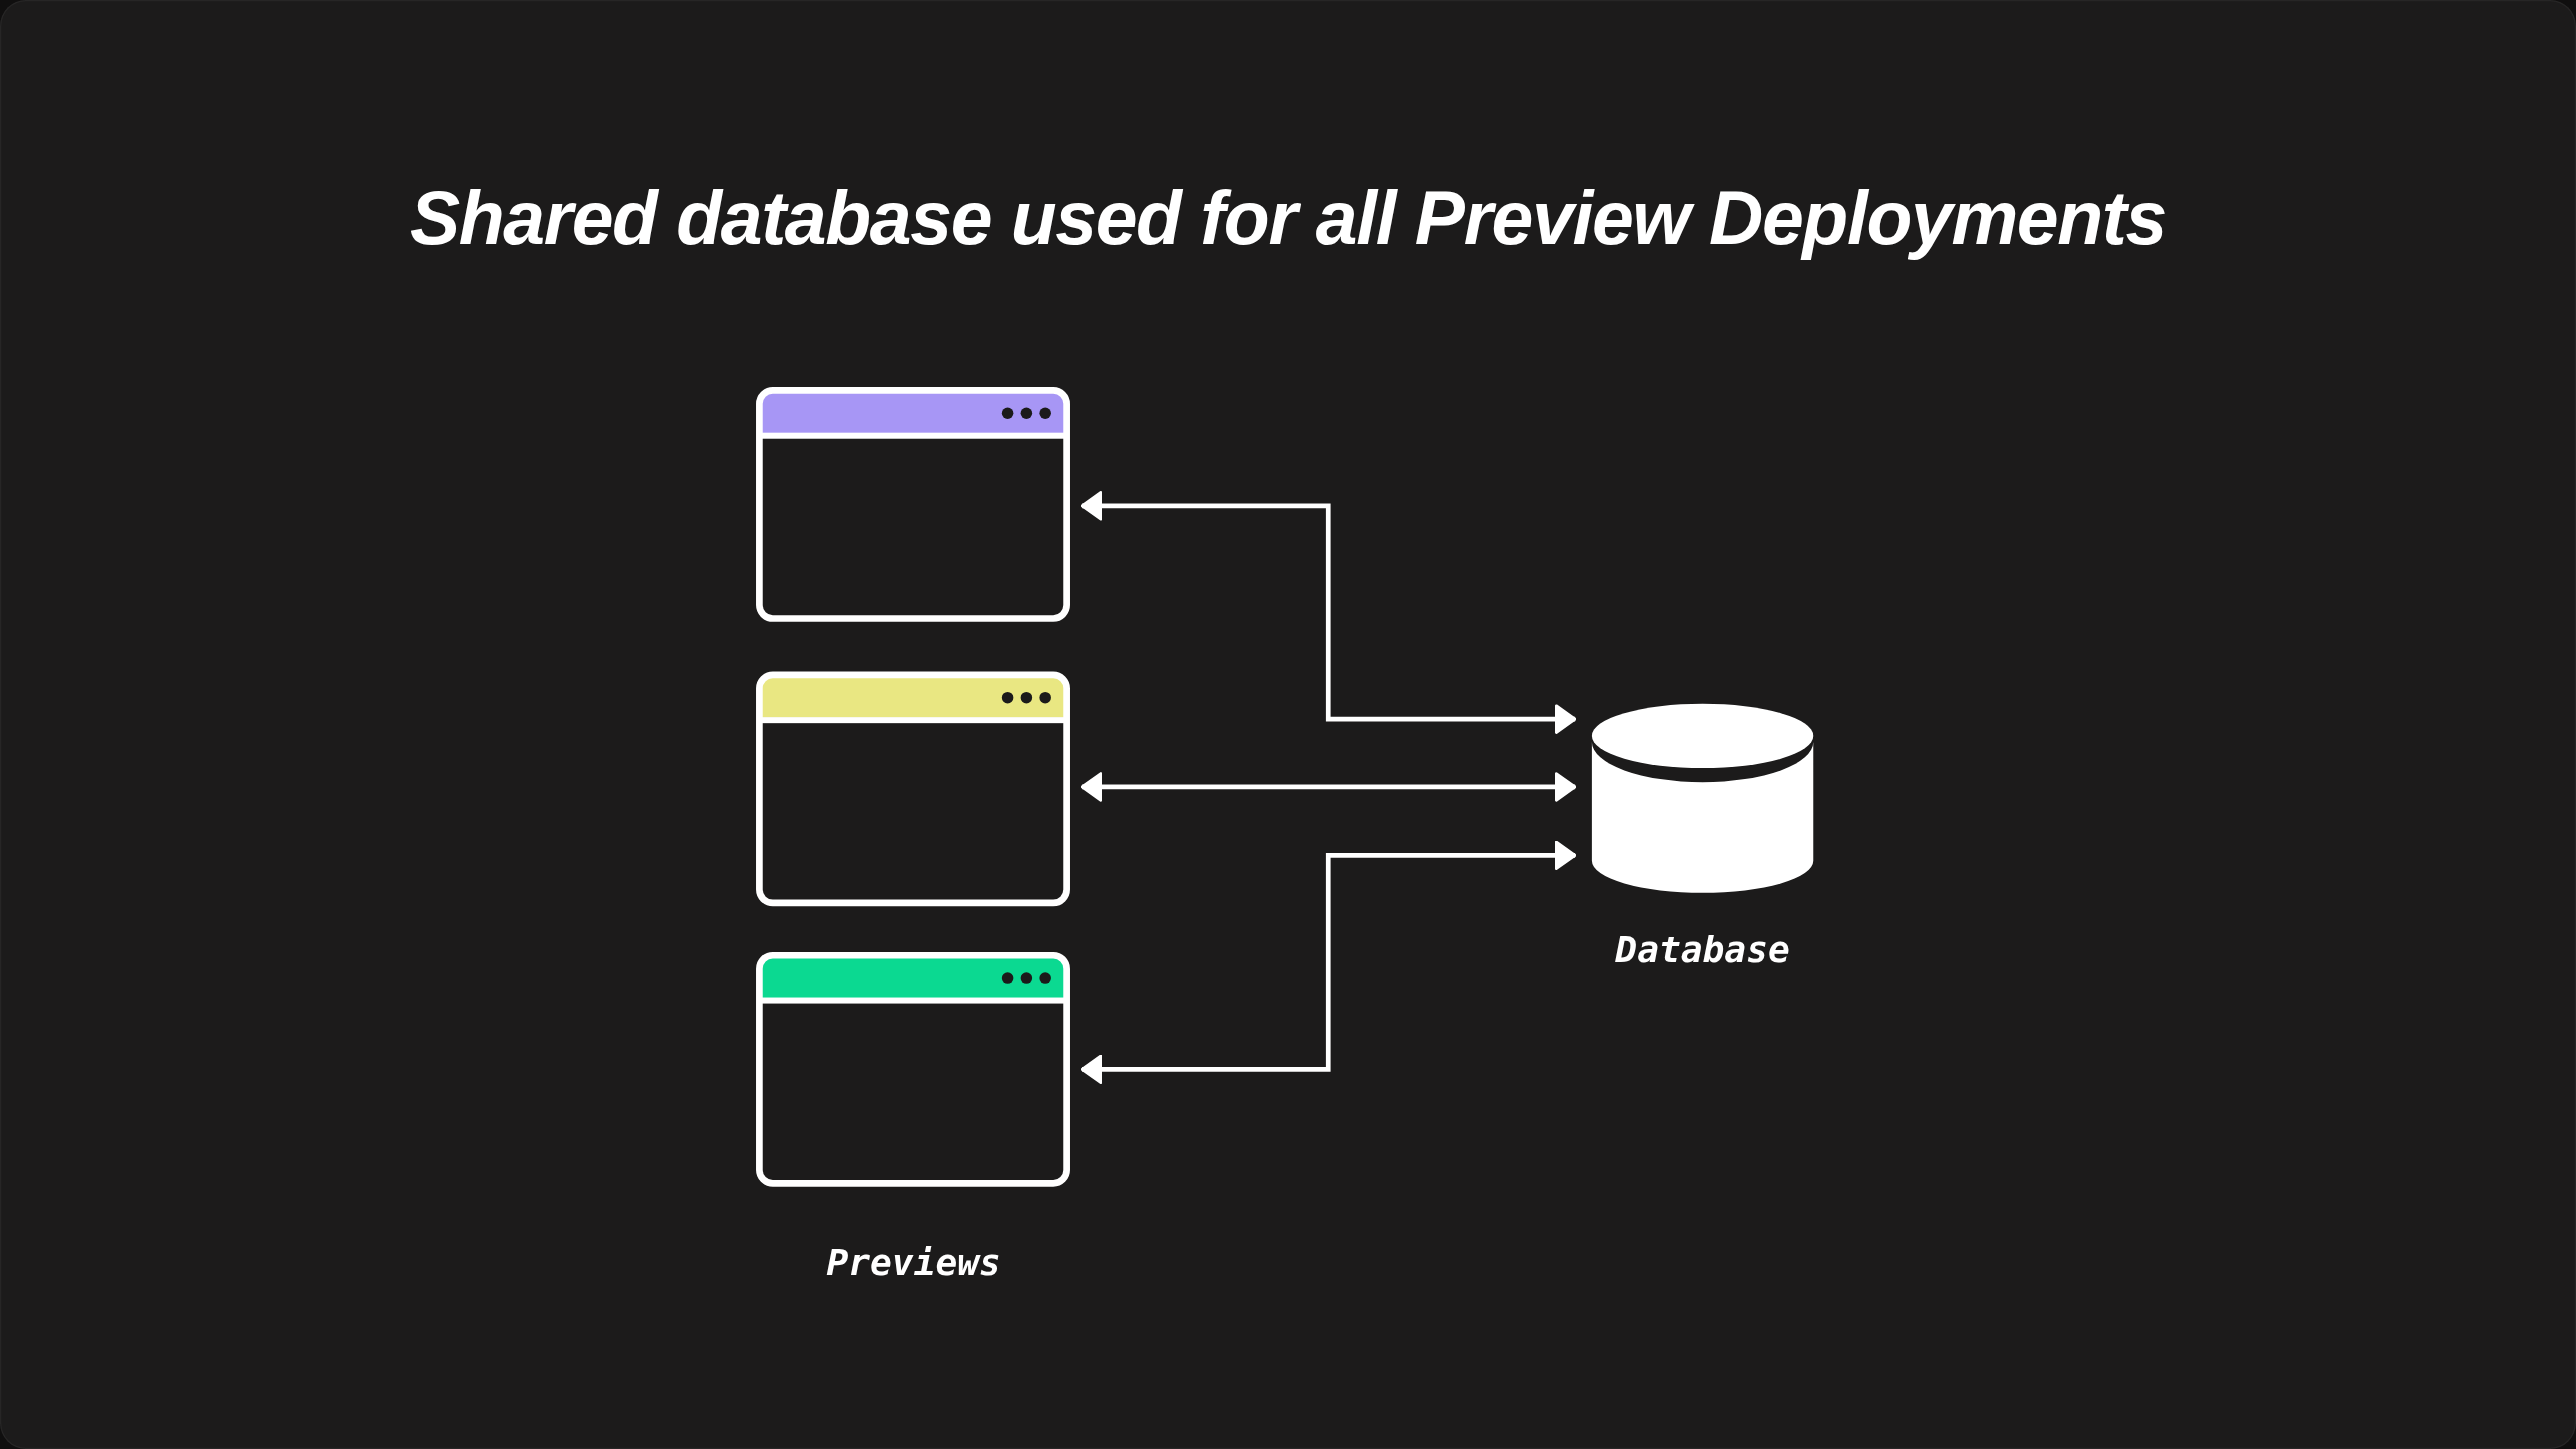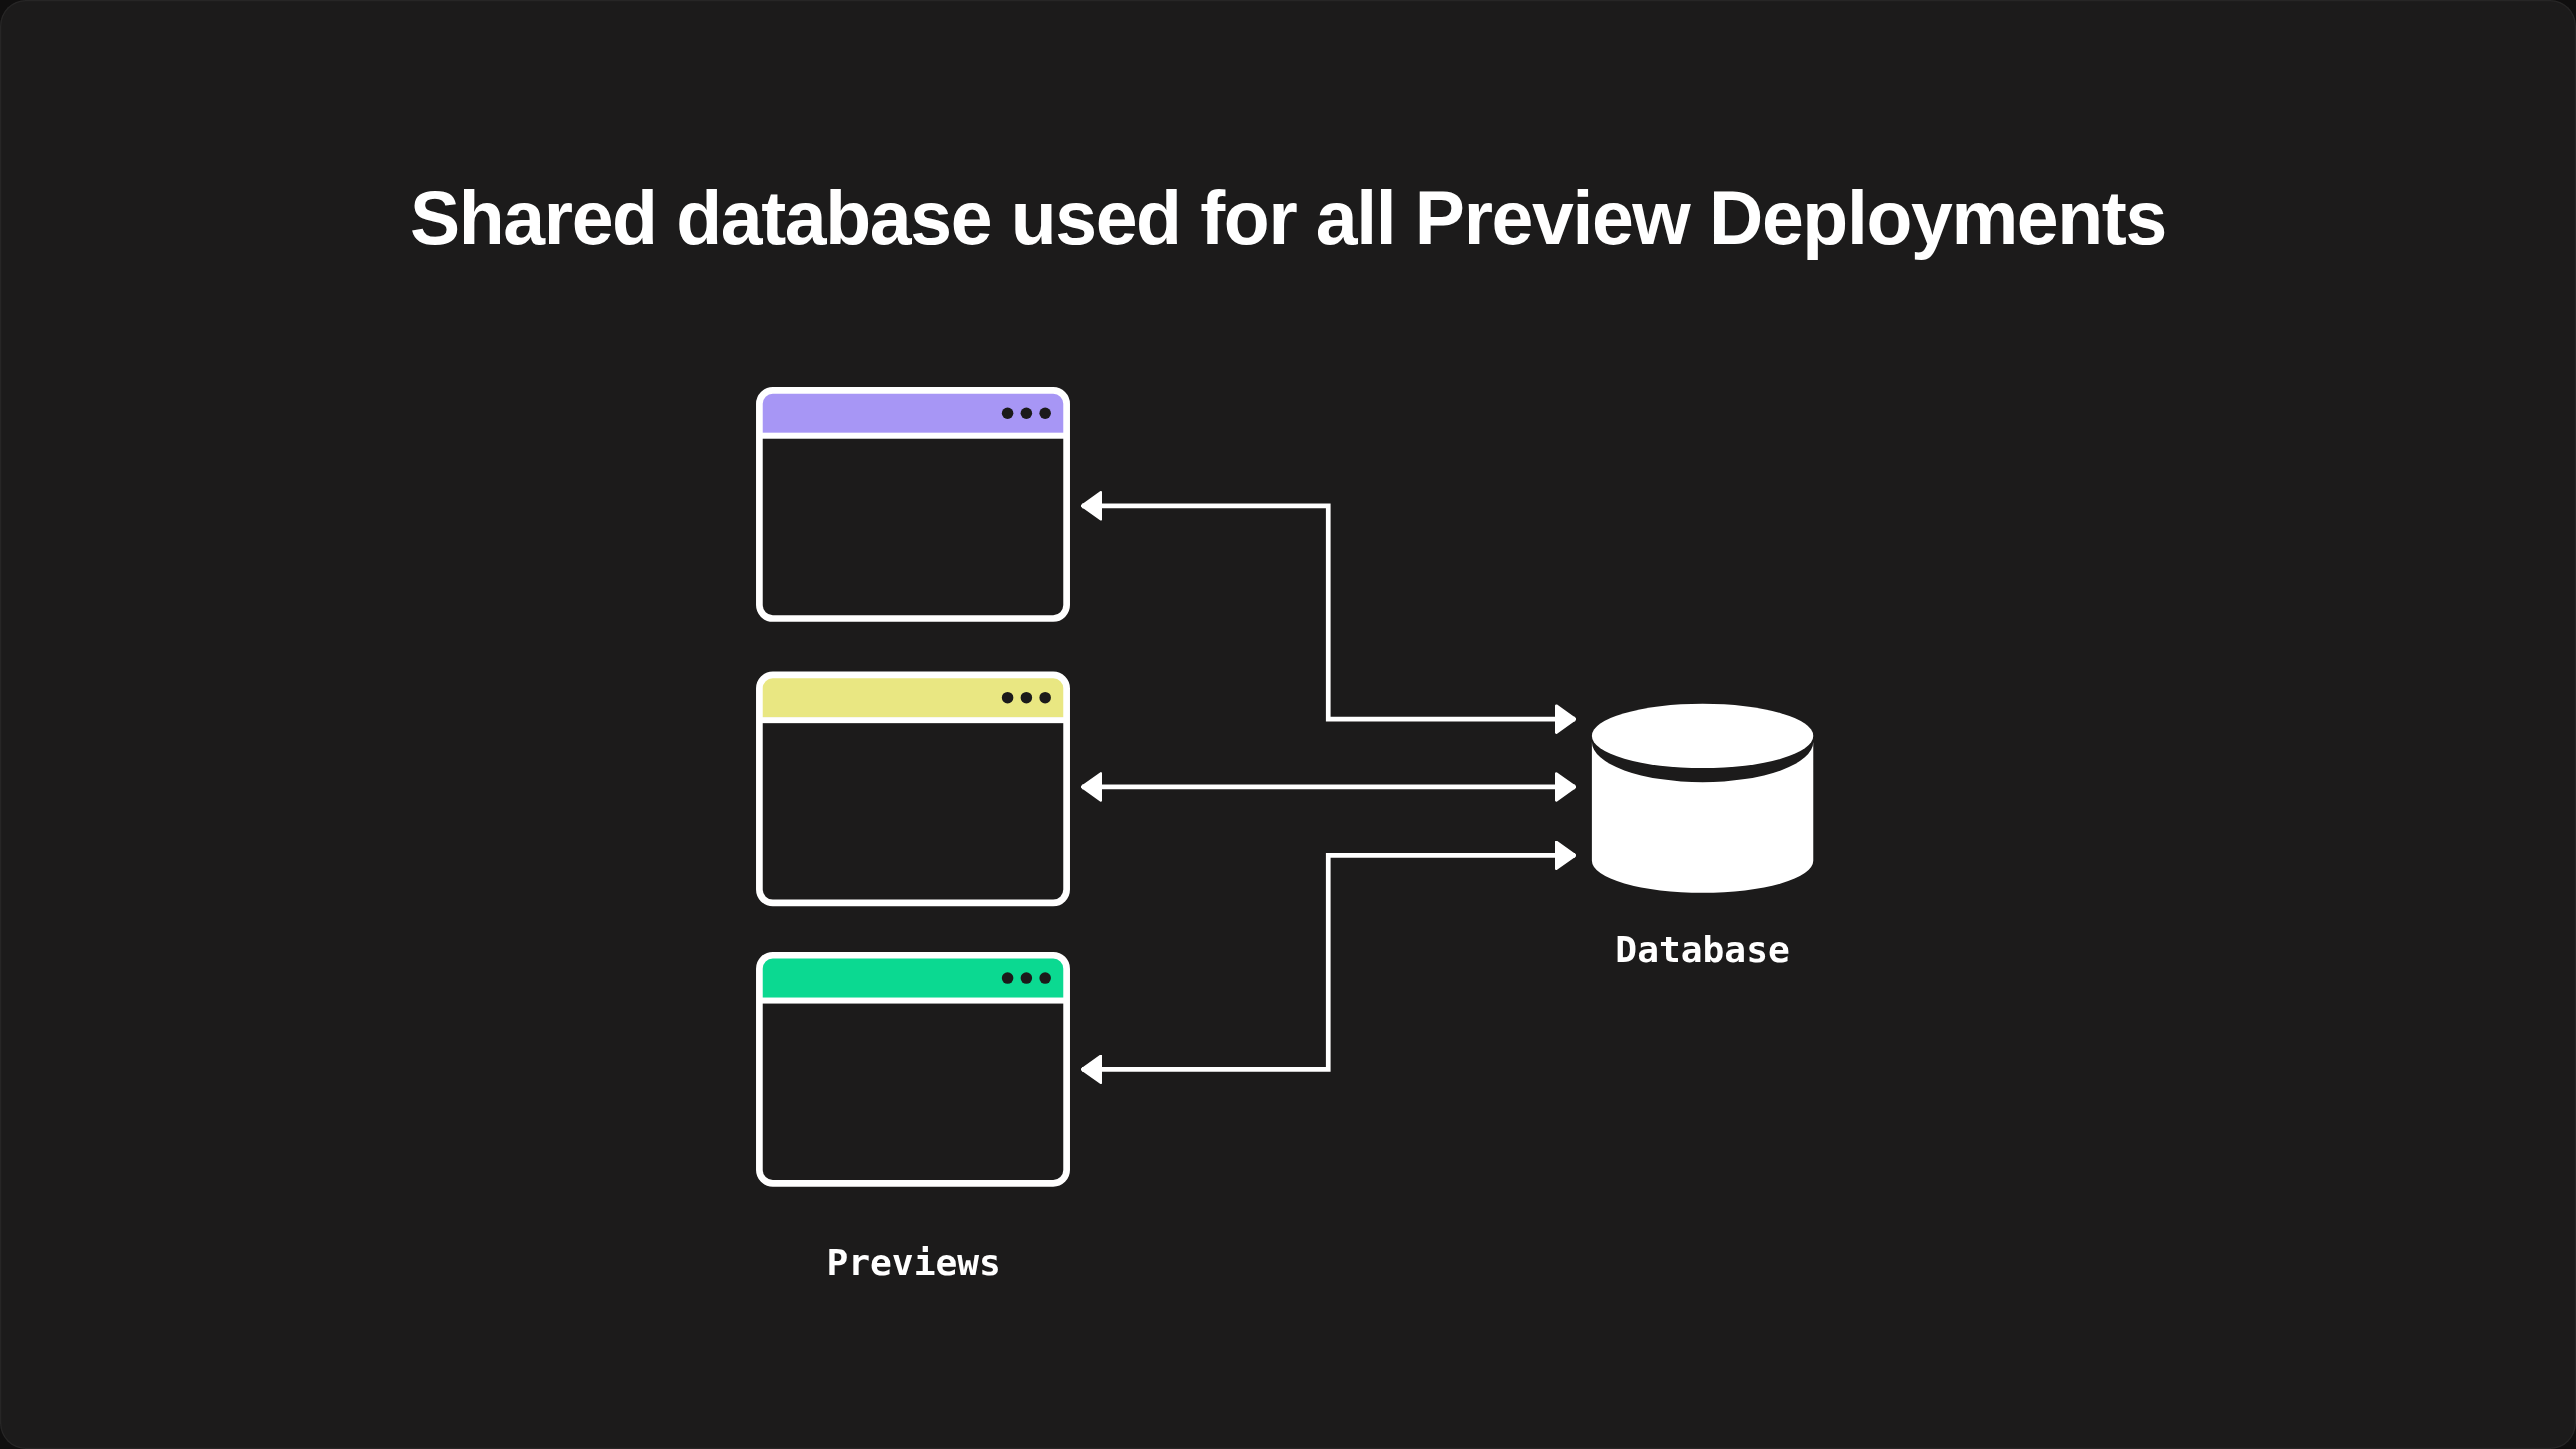--- a/index.html
+++ b/index.html
@@ -14,20 +14,21 @@
     position: fixed;
     inset: 0;
   }
   .canvas {
     position: absolute;
     inset: 0;
     background: var(--bg, #1c1b1b);
     border-radius: 1vw;
     box-shadow: inset 0 0 0 1.3px rgba(255,255,255,0.05);
     overflow: hidden;
+    font-style: italic;
   }
   svg.diagram {
     position: absolute;
     inset: 0;
     width: 100%;
     height: 100%;
     display: block;
   }
   .title-text {
     font-family: "Liberation Sans", sans-serif;

